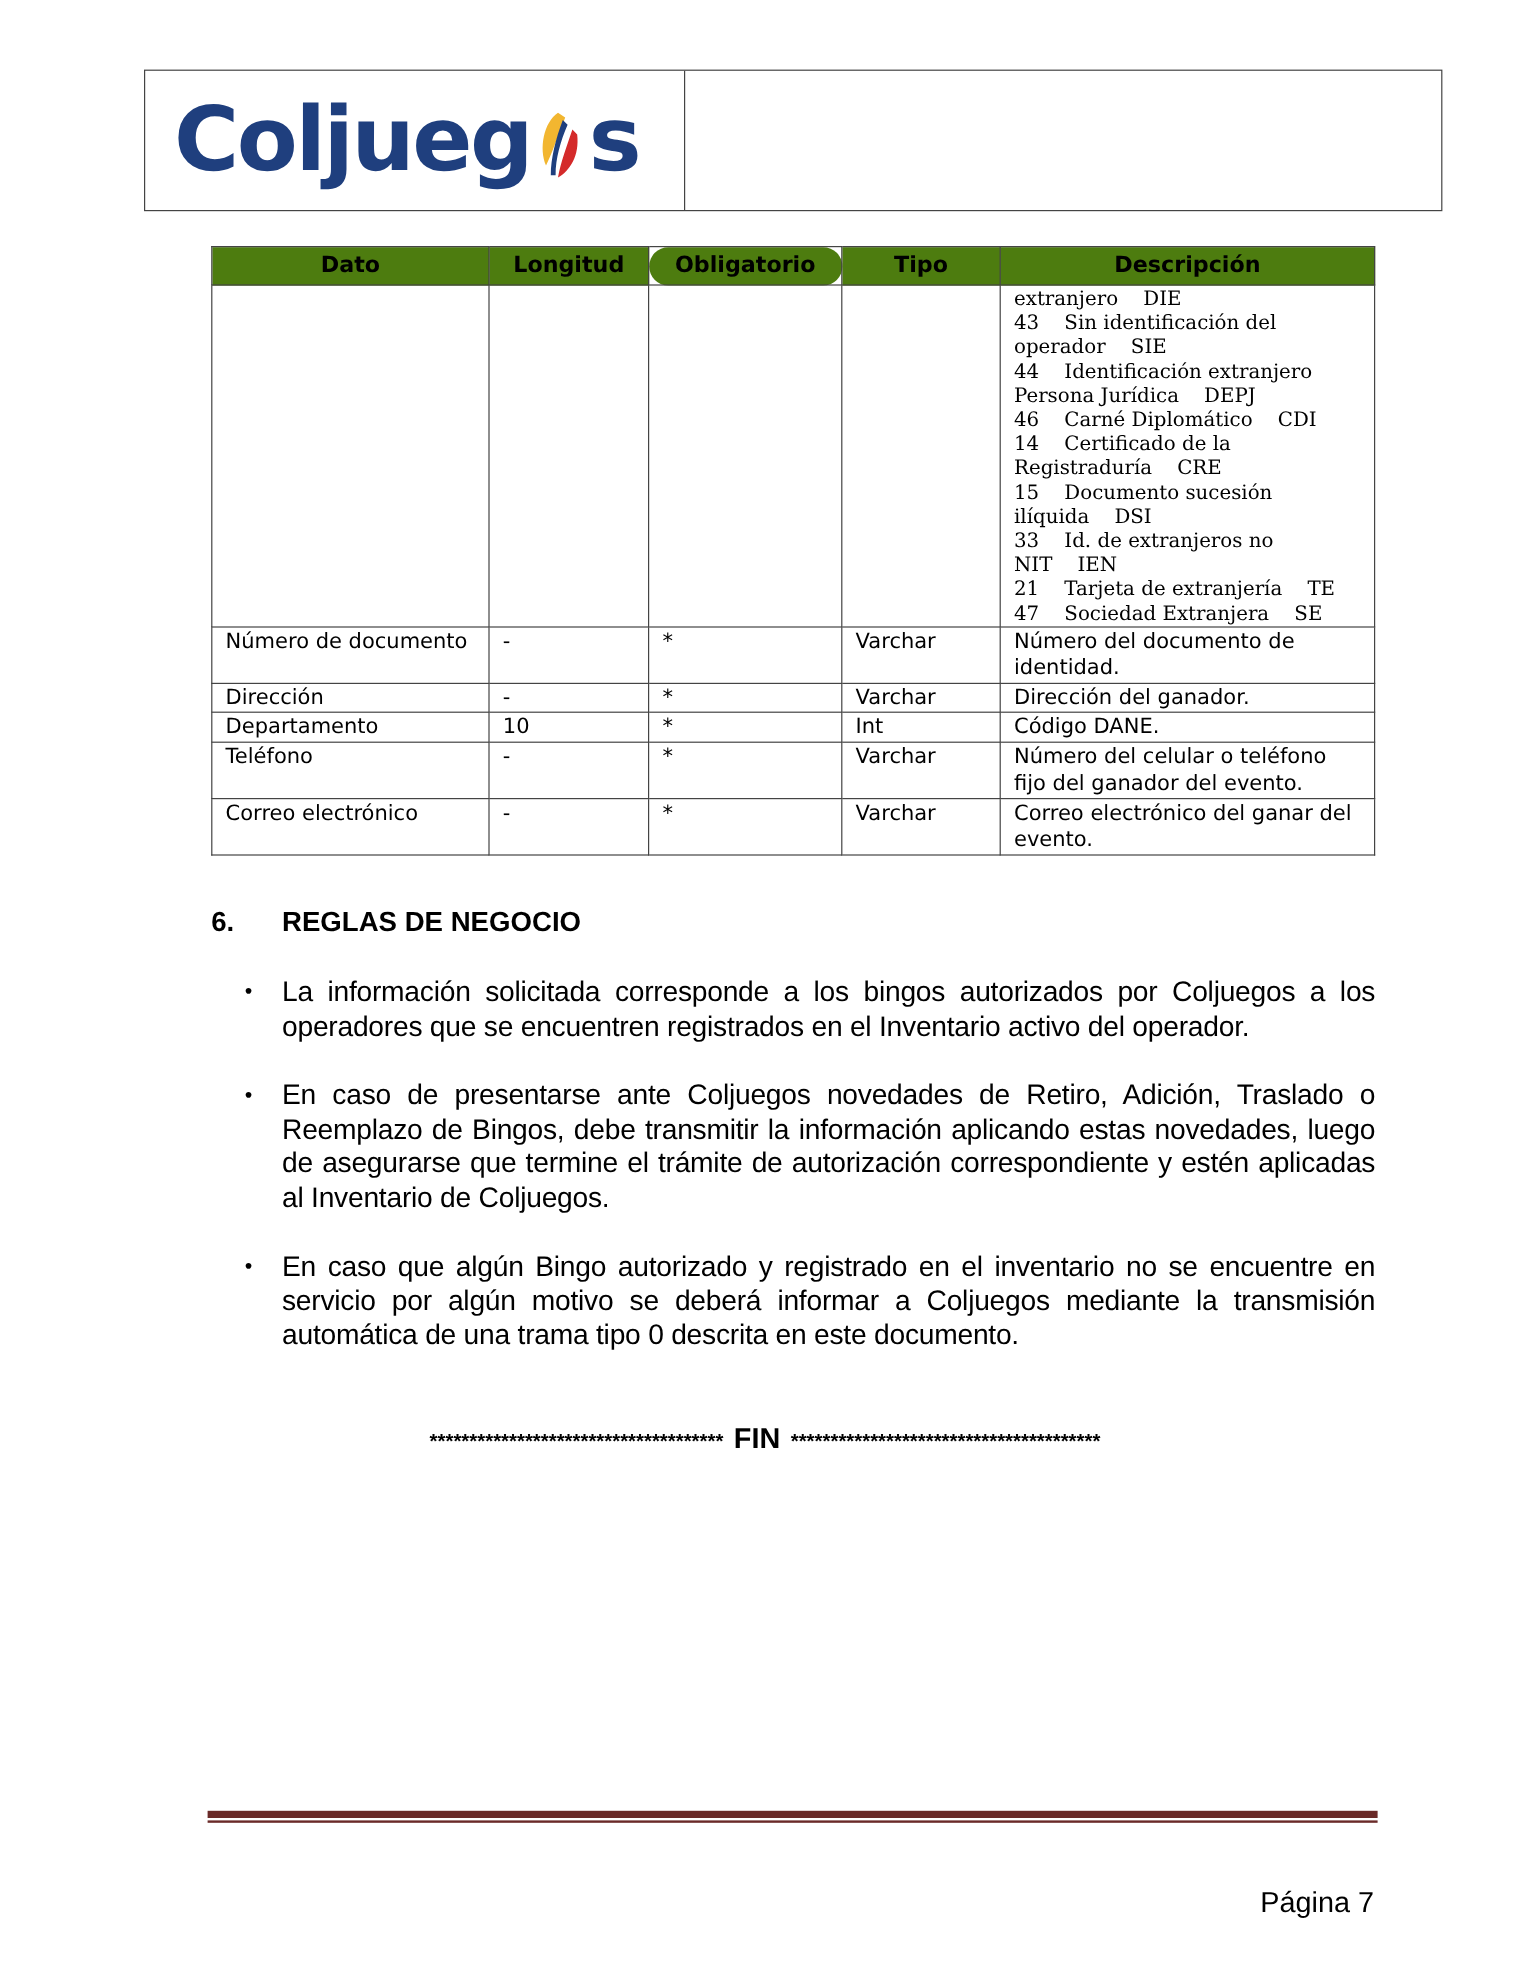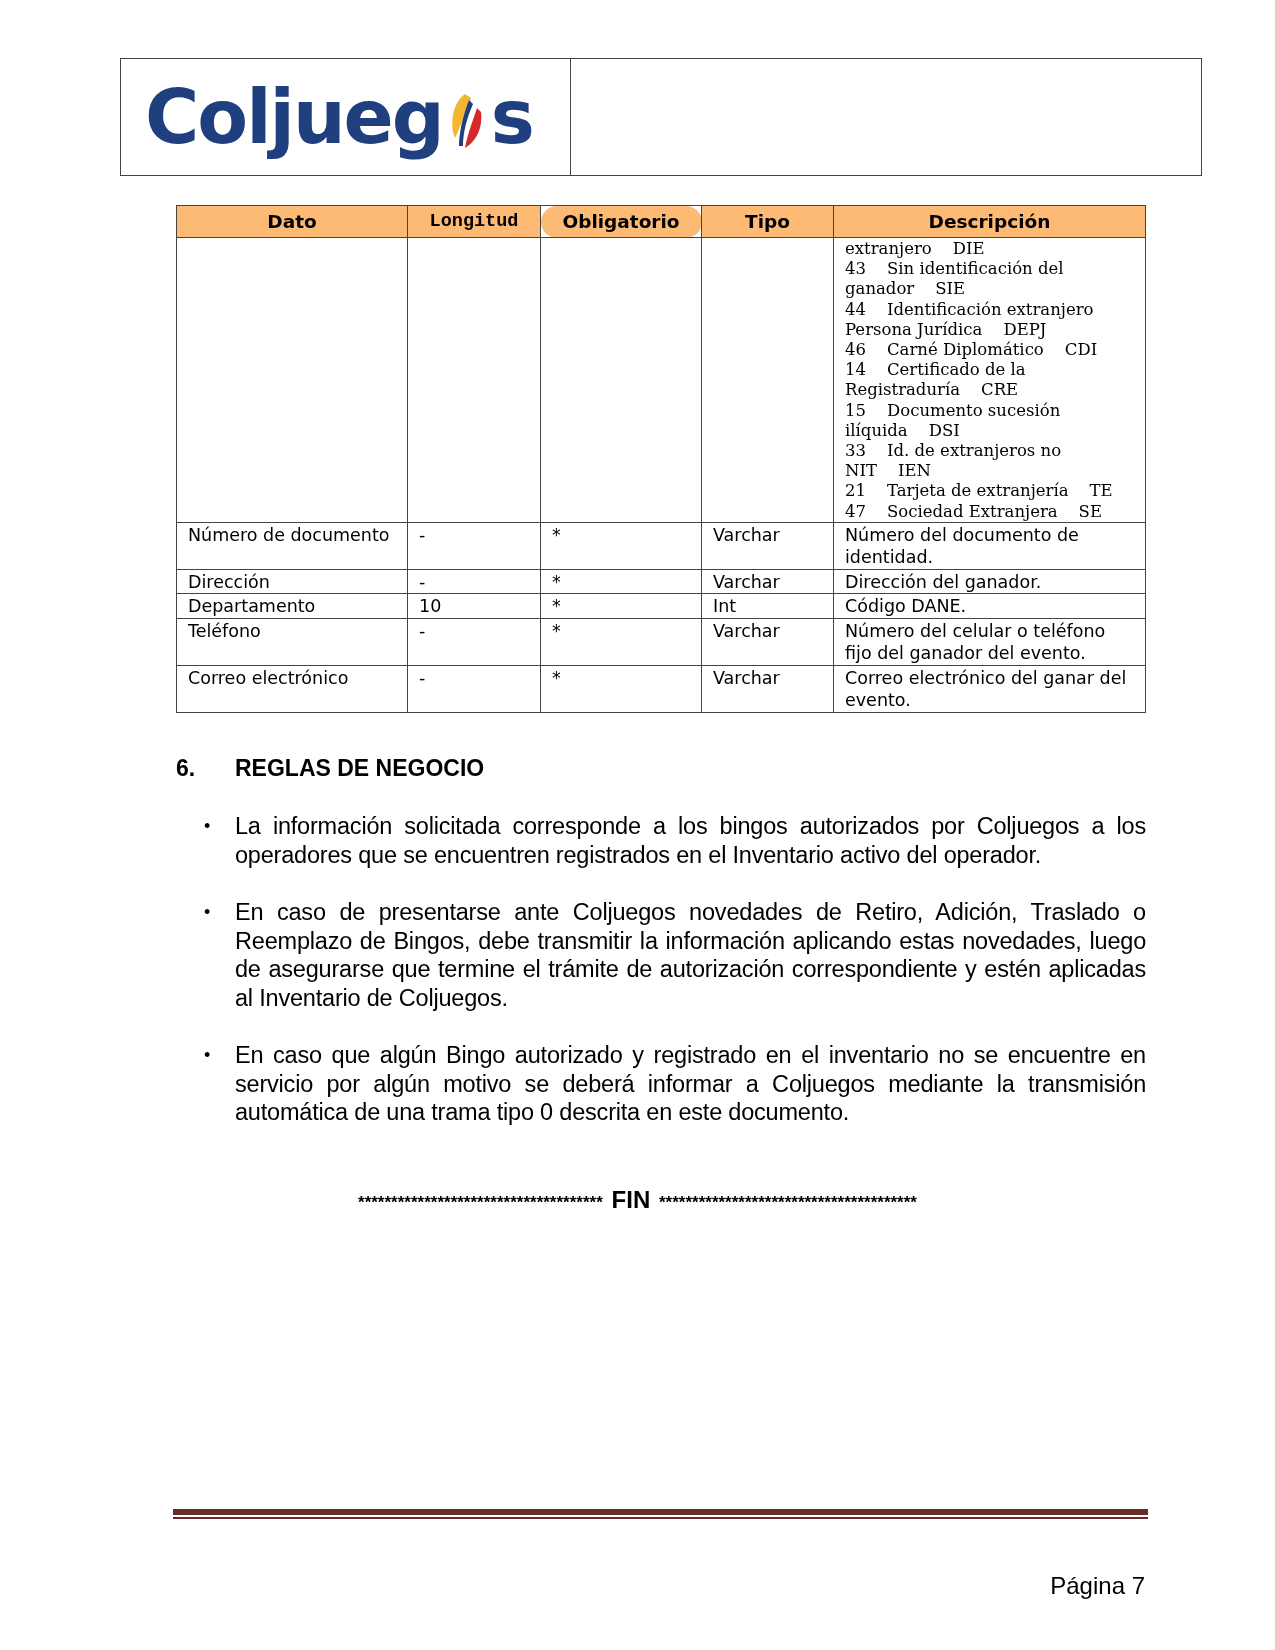--- a/index.html
+++ b/index.html
@@ -4,23 +4,23 @@
 <style>
   html, body { margin: 0; padding: 0; background: #ffffff; }
   body { width: 1275px; height: 1650px; position: relative; overflow: hidden; font-family: "Liberation Sans", sans-serif; color: #000; }
   .header-box { position: absolute; left: 120px; top: 58px; width: 1082px; height: 118px; border: 1.5px solid #444; box-sizing: border-box; display: flex; }
   .logo-cell { width: 450px; height: 100%; border-right: 1.5px solid #444; box-sizing: border-box; display: flex; align-items: center; padding-left: 24px; }
   .logo-text { font-family: "DejaVu Sans", sans-serif; font-weight: bold; font-size: 74px; color: #1f3f7e; letter-spacing: -2px; display: flex; align-items: center; line-height: 1; }
   .logo-mark { display: inline-block; width: 44px; height: 62px; margin: 0 2px; position: relative; top: 4px; }
   .right-cell { flex: 1; }
 
   table.spec { position: absolute; left: 176px; top: 205px; width: 970px; border-collapse: collapse; font-family: "DejaVu Sans", sans-serif; font-size: 17.5px; }
-  table.spec th { background: #fdba74; font-weight: bold; font-size: 18.5px; border: 1.5px solid #444; height: 31px; padding: 0; text-align: center; }
+  table.spec th { background: #4d7c0f; font-weight: bold; font-size: 18.5px; border: 1.5px solid #444; height: 31px; padding: 0; text-align: center; }
   table.spec td { border: 1.5px solid #444; vertical-align: top; padding: 1px 15px 0 11px; line-height: 22.5px; }
-  .col-dato { width: 230px; } .col-long { width: 132px; font-family: Liberation Mono, monospace; } .col-obl { width: 160px; border-radius: 16px; } .col-tipo { width: 131px; }
+  .col-dato { width: 230px; } .col-long { width: 132px; } .col-obl { width: 160px; border-radius: 16px; } .col-tipo { width: 131px; }
   .desc-list { font-family: "DejaVu Serif", serif; font-size: 16.5px; line-height: 20.2px; }
   .desc-line { white-space: pre; }
 
   .section-title { position: absolute; left: 176px; top: 755px; font-size: 23px; font-weight: bold; display: flex; }
   .section-num { width: 59px; }
   .rules { position: absolute; left: 204px; top: 812px; width: 942px; font-size: 23.5px; line-height: 28.5px; }
   .rule { display: flex; margin-bottom: 29px; }
   .bullet { width: 31px; flex-shrink: 0; font-size: 18px; line-height: 28.5px; }
   .rule-text { text-align: justify; letter-spacing: -0.2px; }
   .fin { position: absolute; left: 0; width: 1275px; top: 1186px; text-align: center; font-weight: bold; font-size: 17px; white-space: nowrap; }
@@ -60,21 +60,21 @@
   <tbody id="table-body">
     <tr>
       <td></td>
       <td></td>
       <td></td>
       <td></td>
       <td>
         <div class="desc-list" id="desc-list">
             <div class="desc-line">extranjero    DIE</div>
             <div class="desc-line">43    Sin identificación del</div>
-            <div class="desc-line">ganador    SIE</div>
+            <div class="desc-line">operador    SIE</div>
             <div class="desc-line">44    Identificación extranjero</div>
             <div class="desc-line">Persona Jurídica    DEPJ</div>
             <div class="desc-line">46    Carné Diplomático    CDI</div>
             <div class="desc-line">14    Certificado de la</div>
             <div class="desc-line">Registraduría    CRE</div>
             <div class="desc-line">15    Documento sucesión</div>
             <div class="desc-line">ilíquida    DSI</div>
             <div class="desc-line">33    Id. de extranjeros no</div>
             <div class="desc-line">NIT    IEN</div>
             <div class="desc-line">21    Tarjeta de extranjería    TE</div>

